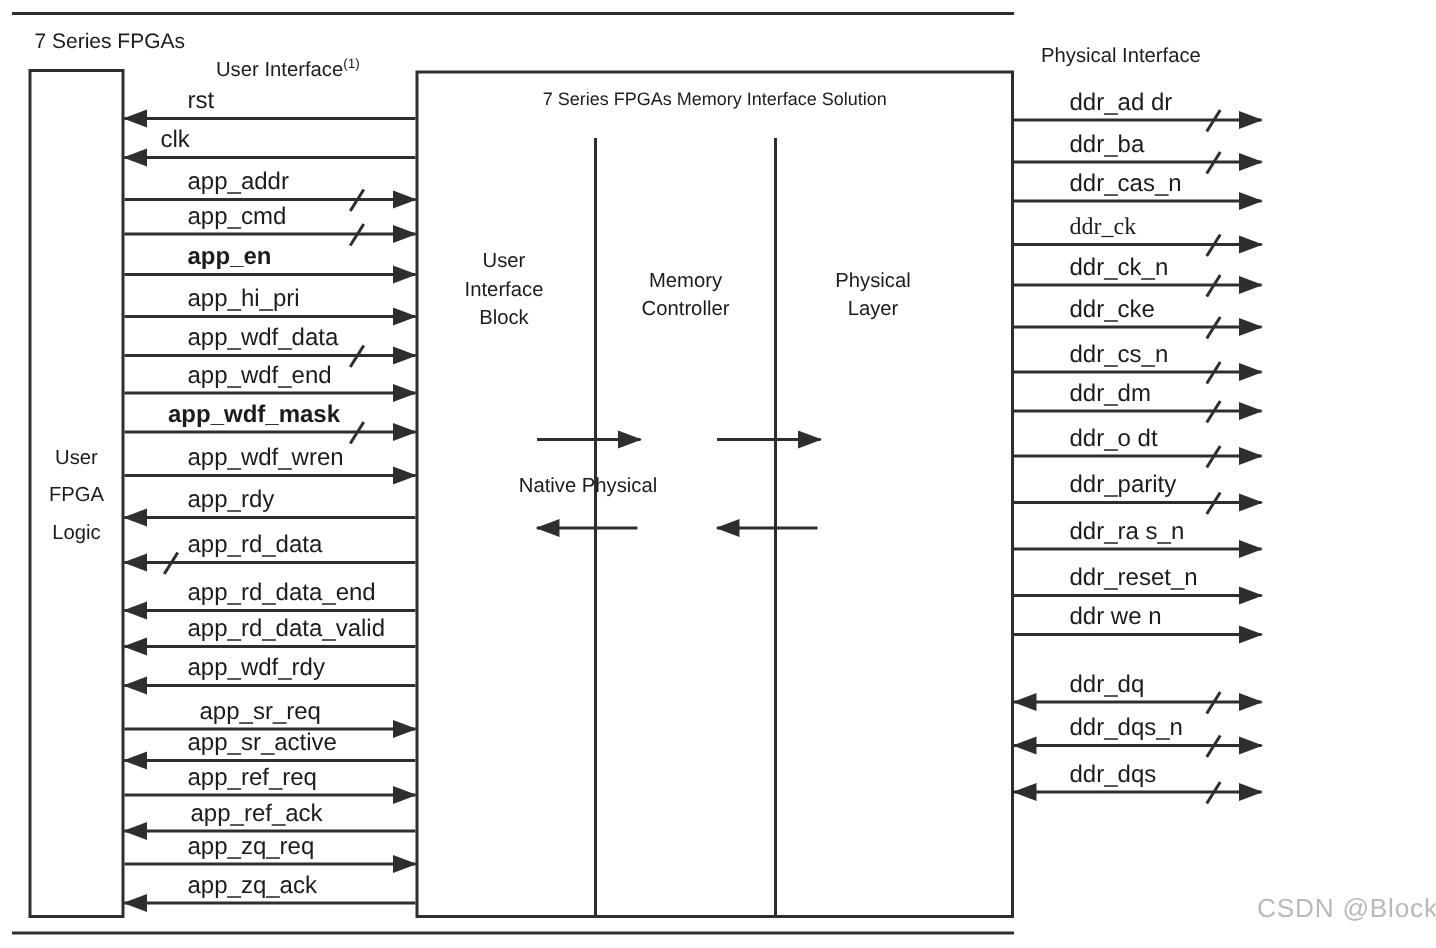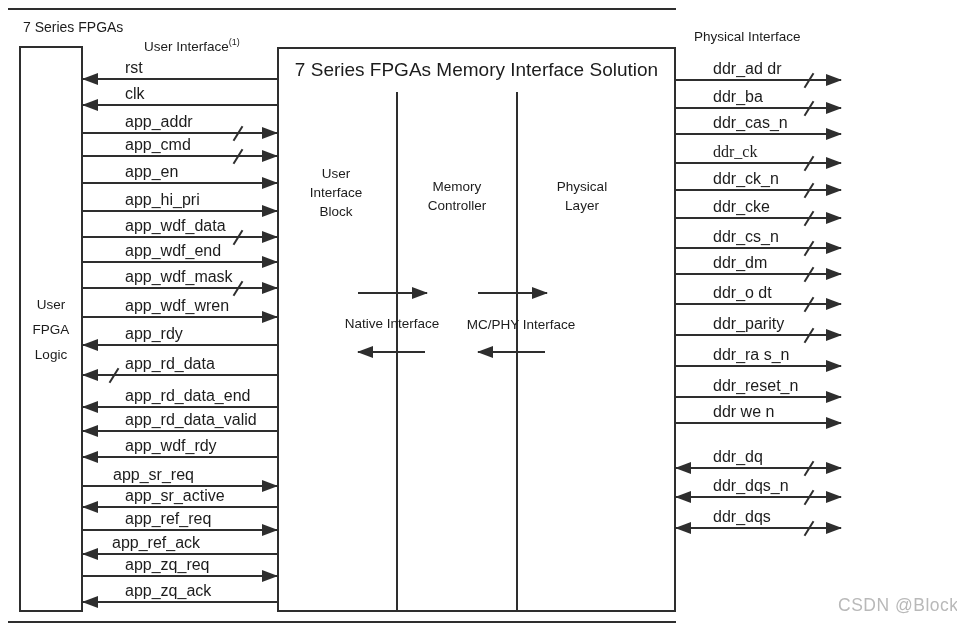--- a/index.html
+++ b/index.html
@@ -6,21 +6,21 @@
   body{font-family:"Liberation Sans",sans-serif;color:#1c1c1c;}
   #page{position:relative;width:957px;height:632px;background:#ffffff;overflow:hidden;}
   .rule{position:absolute;height:2px;background:#2e2e2e;}
   .box{position:absolute;border:2px solid #2e2e2e;background:#fff;box-sizing:border-box;
        display:flex;flex-direction:column;align-items:center;justify-content:center;text-align:center;}
   .box .bl{font-size:13.5px;line-height:25px;white-space:nowrap;}
   .vline{position:absolute;width:2px;background:#2e2e2e;}
 
   .hdr{position:absolute;font-size:13.5px;white-space:nowrap;}
   .hdr sup{font-size:9px;}
-  .title{position:absolute;font-size:19px;text-align:center;white-space:nowrap;}
+  .title{position:absolute;font-size:12px;text-align:center;white-space:nowrap;}
   .col-label{position:absolute;text-align:center;font-size:13.5px;line-height:19px;}
 
   .sig{position:absolute;height:0;}
   .sig-line{position:absolute;left:0;right:0;top:-1px;height:2px;background:#2e2e2e;}
   .sig-label{position:absolute;bottom:2px;font-size:16px;white-space:nowrap;}
   .head-r{position:absolute;right:-1px;top:-6px;width:0;height:0;
           border-top:6px solid transparent;border-bottom:6px solid transparent;border-left:16px solid #2e2e2e;}
   .head-l{position:absolute;left:-1px;top:-6px;width:0;height:0;
           border-top:6px solid transparent;border-bottom:6px solid transparent;border-right:16px solid #2e2e2e;}
   .slash{position:absolute;top:-8px;width:2px;height:17px;background:#2e2e2e;transform:rotate(32deg);}
@@ -79,72 +79,71 @@
     </div>
   <div class="sig" style="left:358px;top:352px;width:67px;">
       <div class="sig-line"></div>
       <div class="head-l"></div>
     </div>
   <div class="sig" style="left:478px;top:352px;width:67px;">
       <div class="sig-line"></div>
       <div class="head-l"></div>
     </div>
 
-  <div class="col-label" style="left:327px;top:314px;width:130px;">Native Interface</div>
-  <div class="col-label" style="left:451px;top:315px;width:140px;">MC/PHY Interface</div>
+  <div class="col-label" style="left:327px;top:314px;width:130px;">Native Physical</div>
 
 
 
   <div id="left-signals">
       <div class="sig" style="left: 83px; top: 79px; width: 194px;">
         <div class="sig-line"></div>
         <div class="sig-label" style="left: 42px;">rst</div>
         <div class="head-l"></div>
       </div>
       <div class="sig" style="left: 83px; top: 105px; width: 194px;">
         <div class="sig-line"></div>
-        <div class="sig-label" style="left: 42px; margin-top: 36px;">clk</div>
+        <div class="sig-label" style="left: 24px; margin-top: 36px;">clk</div>
         <div class="head-l"></div>
       </div>
       <div class="sig" style="left: 83px; top: 133px; width: 194px;">
         <div class="sig-line"></div>
         <div class="sig-label" style="left: 42px;">app_addr</div>
         <div class="head-r"></div>
         <div class="slash" style="left: 154px;"></div>
       </div>
       <div class="sig" style="left: 83px; top: 156px; width: 194px;">
         <div class="sig-line"></div>
         <div class="sig-label" style="left: 42px;">app_cmd</div>
         <div class="head-r"></div>
         <div class="slash" style="left: 154px;"></div>
       </div>
       <div class="sig" style="left: 83px; top: 183px; width: 194px;">
         <div class="sig-line"></div>
-        <div class="sig-label" style="left: 42px;">app_en</div>
+        <div class="sig-label" style="left: 42px; font-weight: bold;">app_en</div>
         <div class="head-r"></div>
       </div>
       <div class="sig" style="left: 83px; top: 211px; width: 194px;">
         <div class="sig-line"></div>
         <div class="sig-label" style="left: 42px; text-align: right;">app_hi_pri</div>
         <div class="head-r"></div>
       </div>
       <div class="sig" style="left: 83px; top: 237px; width: 194px;">
         <div class="sig-line"></div>
         <div class="sig-label" style="left: 42px;">app_wdf_data</div>
         <div class="head-r"></div>
         <div class="slash" style="left: 154px;"></div>
       </div>
       <div class="sig" style="left: 83px; top: 262px; width: 194px;">
         <div class="sig-line"></div>
         <div class="sig-label" style="left: 42px;">app_wdf_end</div>
         <div class="head-r"></div>
       </div>
       <div class="sig" style="left: 83px; top: 288px; width: 194px;">
         <div class="sig-line"></div>
-        <div class="sig-label" style="left: 42px;">app_wdf_mask</div>
+        <div class="sig-label" style="left: 29px; font-weight: bold;">app_wdf_mask</div>
         <div class="head-r"></div>
         <div class="slash" style="left: 154px;"></div>
       </div>
       <div class="sig" style="left: 83px; top: 317px; width: 194px;">
         <div class="sig-line"></div>
         <div class="sig-label" style="left: 42px;">app_wdf_wren</div>
         <div class="head-r"></div>
       </div>
       <div class="sig" style="left: 83px; top: 345px; width: 194px;">
         <div class="sig-line"></div>
@@ -167,36 +166,36 @@
         <div class="sig-label" style="left: 42px;">app_rd_data_valid</div>
         <div class="head-l"></div>
       </div>
       <div class="sig" style="left: 83px; top: 457px; width: 194px;">
         <div class="sig-line"></div>
         <div class="sig-label" style="left: 42px;">app_wdf_rdy</div>
         <div class="head-l"></div>
       </div>
       <div class="sig" style="left: 83px; top: 486px; width: 194px;">
         <div class="sig-line"></div>
-        <div class="sig-label" style="left: 30px; text-align: right;">app_sr_req</div>
+        <div class="sig-label" style="left: 50px; text-align: right;">app_sr_req</div>
         <div class="head-r"></div>
       </div>
       <div class="sig" style="left: 83px; top: 507px; width: 194px;">
         <div class="sig-line"></div>
         <div class="sig-label" style="left: 42px;">app_sr_active</div>
         <div class="head-l"></div>
       </div>
       <div class="sig" style="left: 83px; top: 530px; width: 194px;">
         <div class="sig-line"></div>
         <div class="sig-label" style="left: 42px;">app_ref_req</div>
         <div class="head-r"></div>
       </div>
       <div class="sig" style="left: 83px; top: 554px; width: 194px;">
         <div class="sig-line"></div>
-        <div class="sig-label" style="left: 29px;">app_ref_ack</div>
+        <div class="sig-label" style="left: 44px;">app_ref_ack</div>
         <div class="head-l"></div>
       </div>
       <div class="sig" style="left: 83px; top: 576px; width: 194px;">
         <div class="sig-line"></div>
         <div class="sig-label" style="left: 42px;">app_zq_req</div>
         <div class="head-r"></div>
       </div>
       <div class="sig" style="left: 83px; top: 602px; width: 194px;">
         <div class="sig-line"></div>
         <div class="sig-label" style="left: 42px;">app_zq_ack</div>

